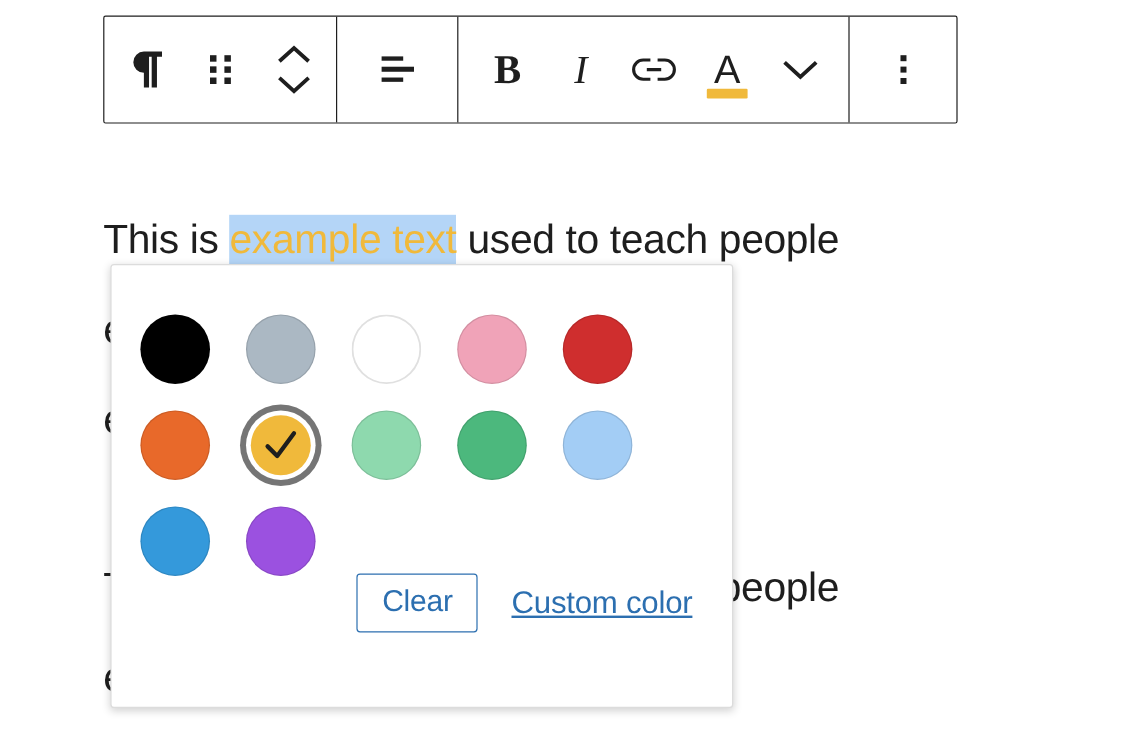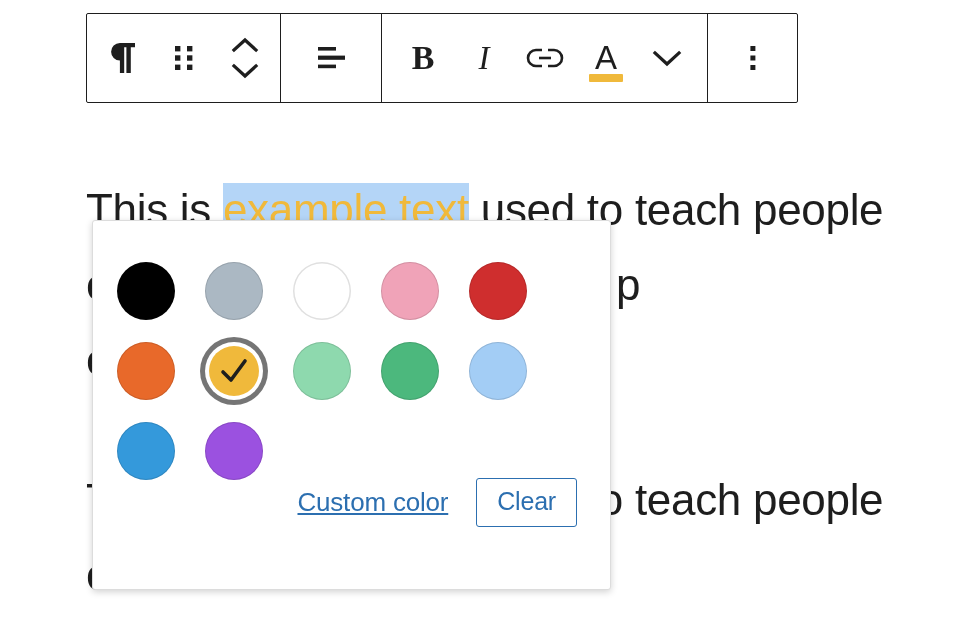--- a/index.html
+++ b/index.html
@@ -19,21 +19,21 @@
 
   
   #editor-canvas {
     position: absolute;
     left: 0; top: 0;
     width: 956px; height: 618px;
   }
   .para {
     position: absolute;
     left: 86px;
-    font-size: 44px;
+    font-size: 34px;
     line-height: 52px;
     letter-spacing: -0.3px;
     color: #1e1e1e;
     white-space: nowrap;
     font-weight: 400;
   }
   .para-1 { top: 140px; }
   .para-2 { top: 215px; }
   .para-3 { top: 290px; }
   .para-4 { top: 430px; }
@@ -355,16 +355,16 @@
 
     <button class="swatch-cell">
       <span class="swatch" style="background:#3499db"></span>
     </button>
     <button class="swatch-cell">
       <span class="swatch" style="background:#9b51e0"></span>
     </button>
   </div>
 
   <div id="popover-footer">
+    <button id="clear-button">Clear</button>
     <button id="custom-color-link">Custom color</button>
-    <button id="clear-button">Clear</button>
   </div>
 </div>
 
 </body></html>

